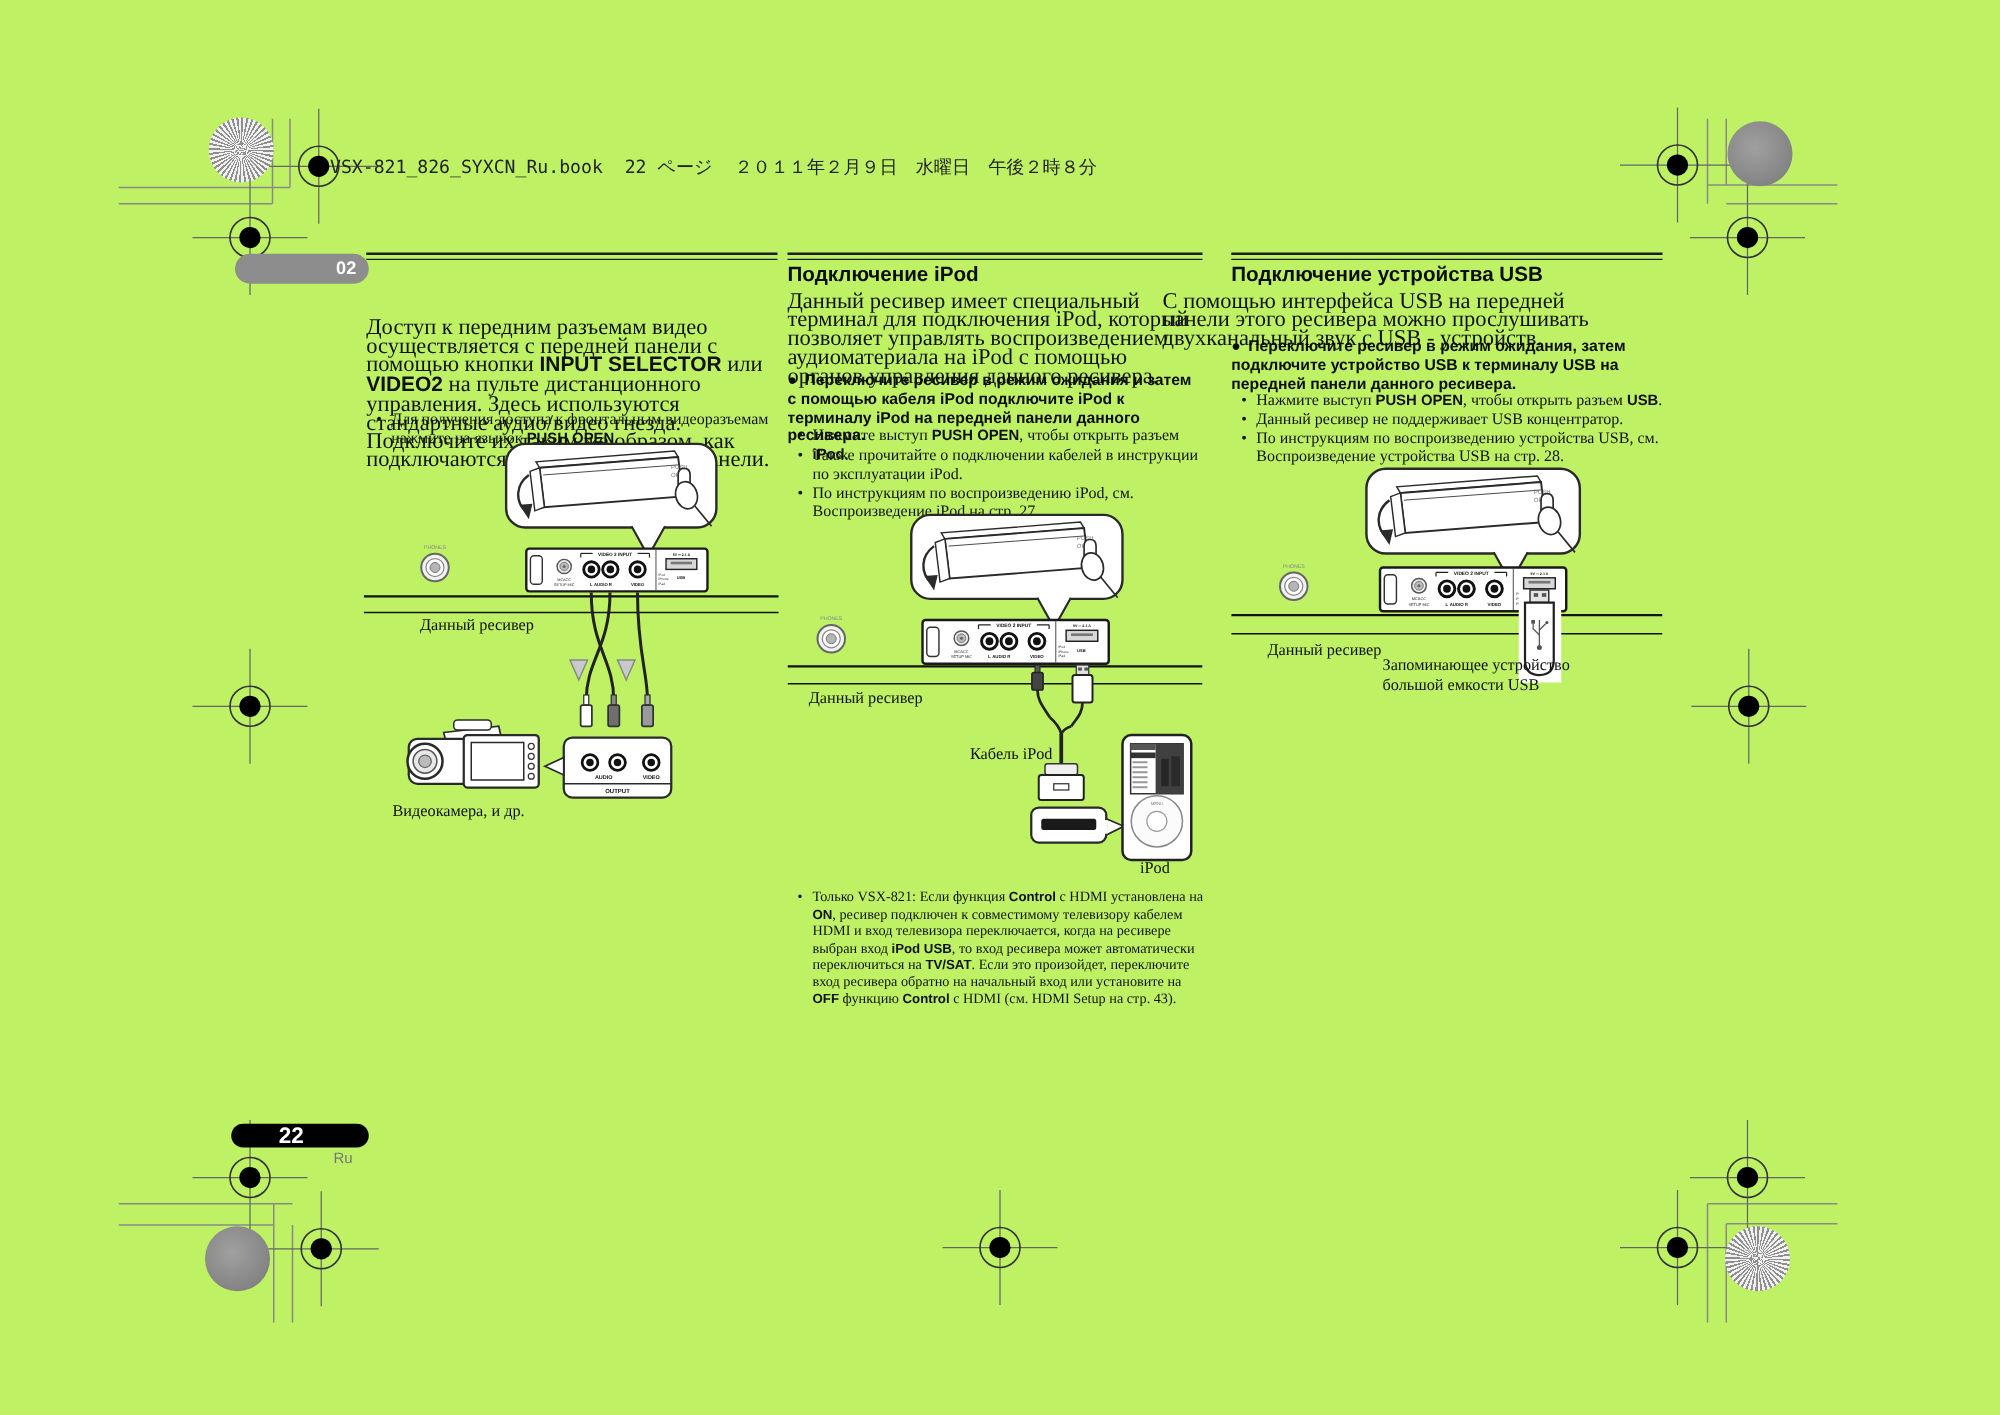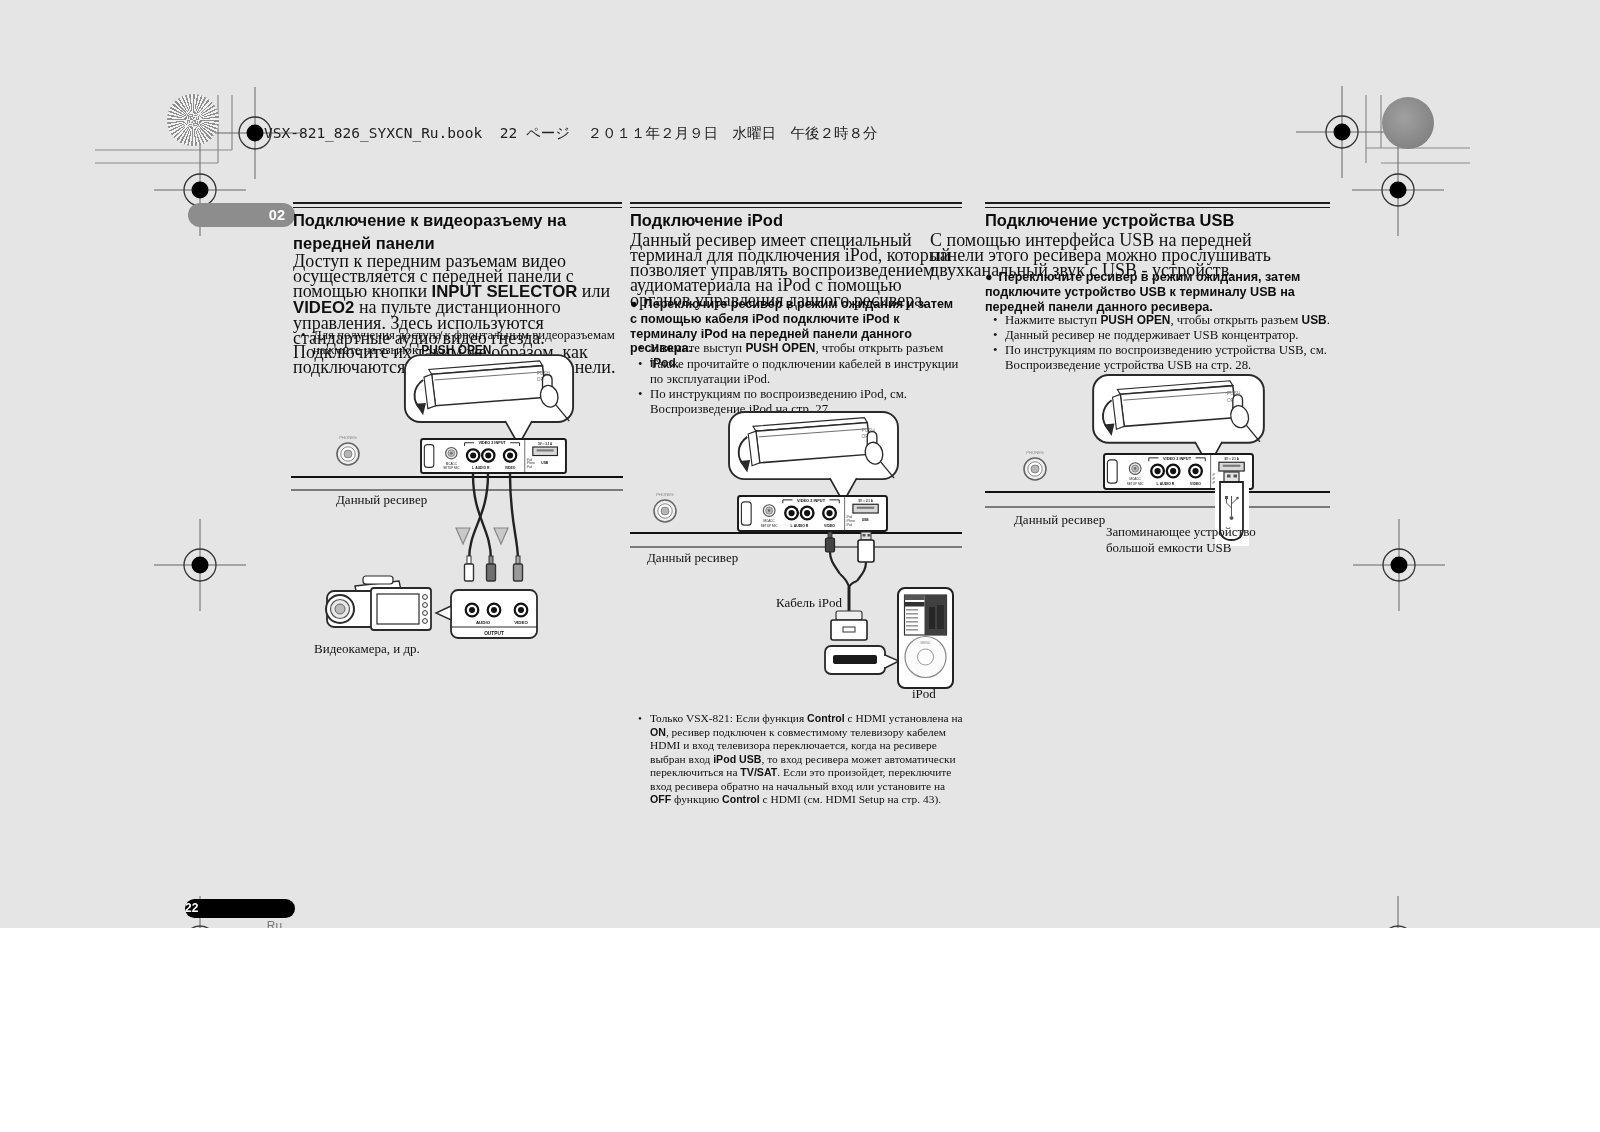--- a/index.html
+++ b/index.html
@@ -1,36 +1,36 @@
 <!DOCTYPE html>
 <html><head>
 <meta charset="utf-8">
 <style>
   html,body{margin:0;padding:0;background:#ffffff;}
-  #page{position:relative;width:1600px;height:928px;background:#e5e5e5;overflow:hidden;
+  #page{position:relative;width:1600px;height:1132px;background:#bef264;overflow:hidden;
         font-family:"Liberation Serif",serif;color:#111;}
   .abs{position:absolute;}
   .hdr{font-family:"DejaVu Sans Mono",monospace;font-size:14.5px;color:#222;white-space:pre;}
   .badge02{background:#8d8d8d;border-radius:12px;color:#fff;font-family:"Liberation Sans",sans-serif;
            font-weight:bold;font-size:14.5px;text-align:right;line-height:24px;padding-right:10px;box-sizing:border-box;}
   .rule{border-top:2.2px solid #1c1c1c;border-bottom:1.6px solid #1c1c1c;height:6px;box-sizing:border-box;}
   .colh{margin:0;font-family:"Liberation Sans",sans-serif;font-weight:bold;font-size:16.5px;line-height:23px;color:#0d0d0d;}
   .body{font-size:18px;line-height:14.9px;}
   .lead{font-family:"Liberation Sans",sans-serif;font-weight:bold;font-size:12.6px;line-height:14.8px;color:#0d0d0d;}
   .lead .mk{margin-right:6px;}
   .bullet{display:flex;font-size:12.8px;line-height:14.8px;}
   .bullet .mk{width:12px;flex:none;}
   .bullet .bt{flex:1;}
   .note{font-size:11.4px;line-height:13.5px;}
   .seg-b{font-family:"Liberation Sans",sans-serif;font-weight:bold;font-size:0.93em;margin-top:23px;}
   .seg-i{}
   .dlabel{font-size:13px;white-space:nowrap;}
   .dlabel.wrap{white-space:normal;line-height:15.5px;}
   .pagepill{background:#000;border-radius:10px;color:#fff;font-family:"Liberation Sans",sans-serif;
-            font-weight:bold;font-size:12px;line-height:19px;text-align:left;padding-right:14px;box-sizing:border-box;}
+            font-weight:bold;font-size:18px;line-height:19px;text-align:center;padding-right:14px;box-sizing:border-box;}
   .plang{font-family:"Liberation Sans",sans-serif;font-size:12px;color:#777;text-align:center;}
   .starburst{border-radius:50%;background:repeating-conic-gradient(#8f8f8f 0 4deg,#f1f1f1 4deg 9deg);}
   .graycircle{border-radius:50%;background:radial-gradient(circle at 42% 40%,#a0a0a0,#787878);}
   svg text{font-family:"Liberation Sans",sans-serif;}
   .rm{stroke:#666;stroke-width:1;}
   .rmc{fill:none;stroke:#333;stroke-width:1.3;}
   .rmf{fill:#000;}
   .crop{stroke:#8a8a8a;stroke-width:1.2;fill:none;}
 </style>
 </head>
@@ -175,21 +175,20 @@
       <g id="sym-phones">
         <text x="0" y="-15" font-size="4.2" text-anchor="middle" fill="#888">PHONES</text>
         <circle r="11" fill="#f2f2f2" stroke="#666" stroke-width="1.6"></circle>
         <circle r="7.2" fill="#fff" stroke="#888" stroke-width="1"></circle>
         <circle r="4" fill="#b5b5b5" stroke="#777" stroke-width="0.8"></circle>
       </g>
     </defs>
   </svg>
 
   <div class="abs rule" style="left:293px;top:202px;width:329px"></div>
-  <div class="abs colh" style="left:293px;top:209px;width:330px">Подключение к видеоразъему на передней панели</div>
   <div class="abs body" style="left:293px;top:254px;width:329px"><span>Доступ к передним разъемам видео осуществляется с передней панели с помощью кнопки </span><span class="seg-b">INPUT SELECTOR</span><span> или </span><span class="seg-b">VIDEO2</span><span> на пульте дистанционного управления. Здесь используются стандартные аудио/видео гнезда. Подключите их таким же образом, как подключаются разъемы на задней панели.</span></div>
   <div class="abs bullet" style="left:301px;top:328px;width:320px">
     <span class="mk">•</span>
     <span class="bt"><span>Для получения доступа к фронтальным видеоразъемам нажмите на язычок </span><span class="seg-b">PUSH OPEN</span><span>.</span></span>
   </div>
 
   <svg class="abs" style="left:291px;top:350px" width="332" height="310" viewBox="0 0 332 310">
     <line x1="0" y1="127" x2="332" y2="127" stroke="#111" stroke-width="1.8"></line>
     <line x1="0" y1="140" x2="332" y2="140" stroke="#111" stroke-width="1.1"></line>
     <use href="#sym-bubble" x="112" y="3" width="172" height="96"></use>

